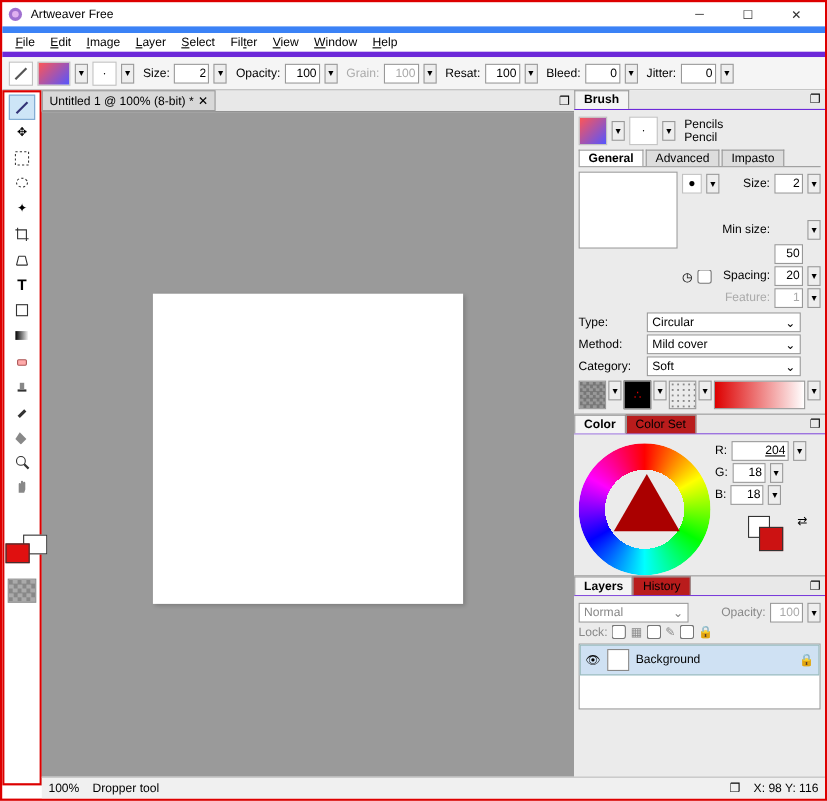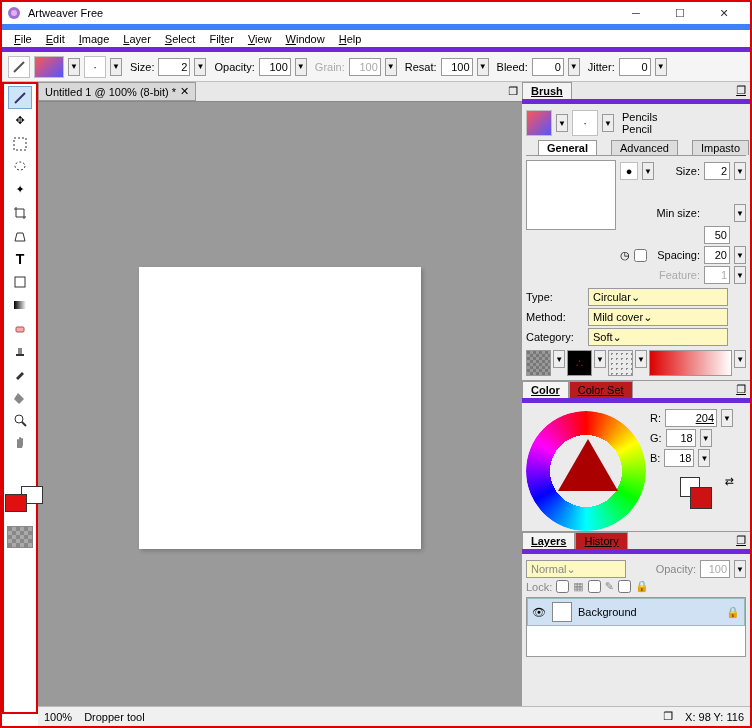--- a/index.html
+++ b/index.html
@@ -24,35 +24,35 @@
 .color-swatch{width:22px;height:18px;border:1px solid #333;margin-top:6px;position:relative;}
 .color-swatch.fg{background:#e01010;z-index:2;}
 .color-swatch.bg{background:#fff;margin-top:-10px;margin-left:8px;z-index:1;}
 .pattern-sw{width:26px;height:22px;background:repeating-conic-gradient(#aaa 0 25%,#888 0 50%) 0 0/8px 8px;margin-top:6px;border:1px solid #888;}
 .workarea{flex:1;display:flex;flex-direction:column;background:#9a9a9a;}
 .doc-tab{height:20px;background:#e8e8e8;display:flex;align-items:center;border-bottom:1px solid #888;}
 .doc-tab-item{background:#d8d8d8;padding:2px 6px;border:1px solid #999;display:flex;gap:4px;align-items:flex-end;}
 .canvas-wrap{flex:1;display:flex;align-items:center;justify-content:center;}
 .canvas{width:282px;height:282px;background:#fff;box-shadow:2px 2px 4px rgba(0,0,0,.2);}
 .panels{width:228px;display:flex;flex-direction:column;background:#e8e8e8;}
-.panel-tabs{display:flex;border-bottom:5px solid #6d28d9;text-decoration:underline;}
+.panel-tabs{display:flex;border-bottom:1px solid #6d28d9;}
 .panel-tab{padding:2px 8px;border:1px solid #999;border-bottom:none;background:#b91c1c;}
 .panel-tab.act{background:#f4f4f4;font-weight:bold;}
 .panel-body{background:#ebebeb;padding:4px;border-bottom:1px solid #999;}
 .row{display:flex;align-items:center;gap:4px;margin:2px 0;}
 .row .rlbl{flex:1;text-align:right;}
-.sel-in{width:140px;height:18px;border:1px solid #999;background:#fef9c3;padding:0 4px;display:flex;align-items:center;}
+.sel-in{width:140px;height:18px;border:1px solid #999;background:#ffffff;padding:0 4px;display:flex;align-items:center;justify-content:space-between;}
 .color-wheel{width:120px;height:120px;margin:4px auto;border-radius:50%;background:conic-gradient(red,yellow,lime,cyan,blue,magenta,red);-webkit-mask:radial-gradient(circle,transparent 36px,#000 36px);mask:radial-gradient(circle,transparent 36px,#000 36px);}
 .color-tri{position:relative}
 .tri-inner{position:absolute;left:32px;top:32px;width:0;height:0;border-left:30px solid transparent;border-right:30px solid transparent;border-bottom:52px solid #a00;}
 .layer-row{display:flex;align-items:center;gap:6px;padding:3px 4px;background:#cfe1f3;border:1px solid #9bb;}
 .layer-thumb{width:20px;height:20px;background:#fff;border:1px solid #888;}
 .statusbar{position:absolute;bottom:0;left:36px;right:0;height:20px;background:#f0f0f0;border-top:1px solid #bbb;display:flex;align-items:center;padding:0 6px;gap:12px;}
 .sub-tabs{display:flex;gap:2px;border-bottom:1px solid #999;margin-top:4px;}
-.sub-tabs span{padding:1px 8px;border:1px solid #999;border-bottom:none;background:#ddd;margin-left:12px;}
+.sub-tabs span{padding:1px 8px;border:1px solid #999;border-bottom:none;background:#ddd;}
 .sub-tabs span.act{background:#fff;font-weight:bold;}
 .brush-prev{width:90px;height:70px;background:#fff;border:1px solid #999;}
 .brush-row{display:flex;gap:2px;margin-top:4px;}
 .brush-swatch{width:26px;height:26px;border:1px solid #999;}
 .grad{width:86px;height:26px;background:linear-gradient(90deg,#d00,#fff);border:1px solid #999;}
 .mini-icon{width:26px;height:26px;border:1px solid #c0c0c0;background:#fff;display:flex;align-items:center;justify-content:center;}
 .lockrow{display:flex;align-items:center;gap:4px;color:#888;}
 </style>
 </head>
 <body>

